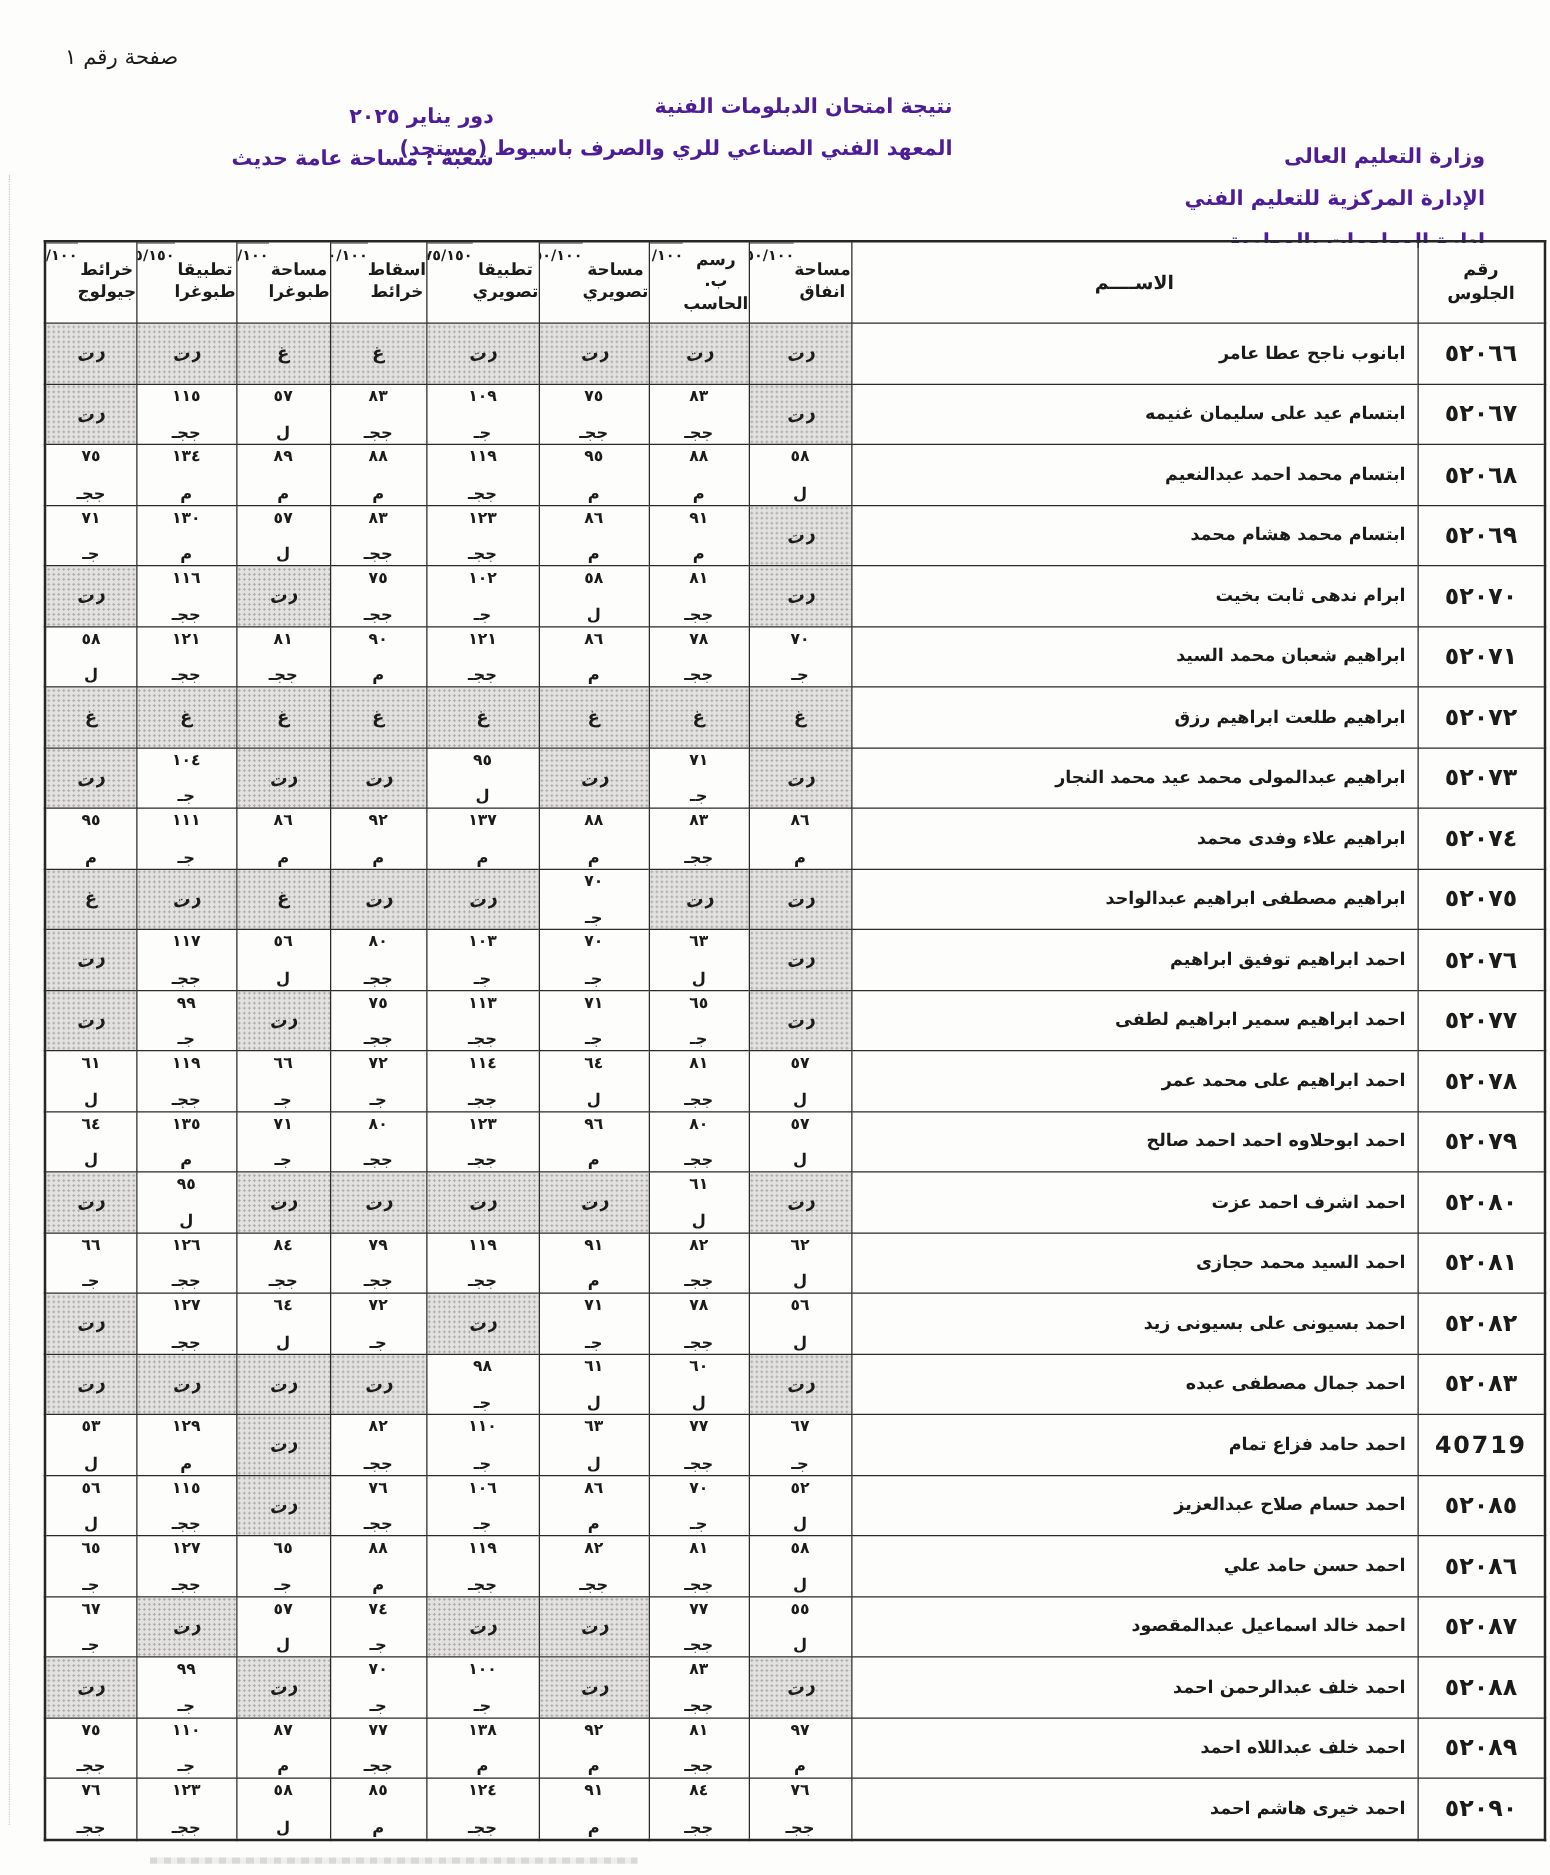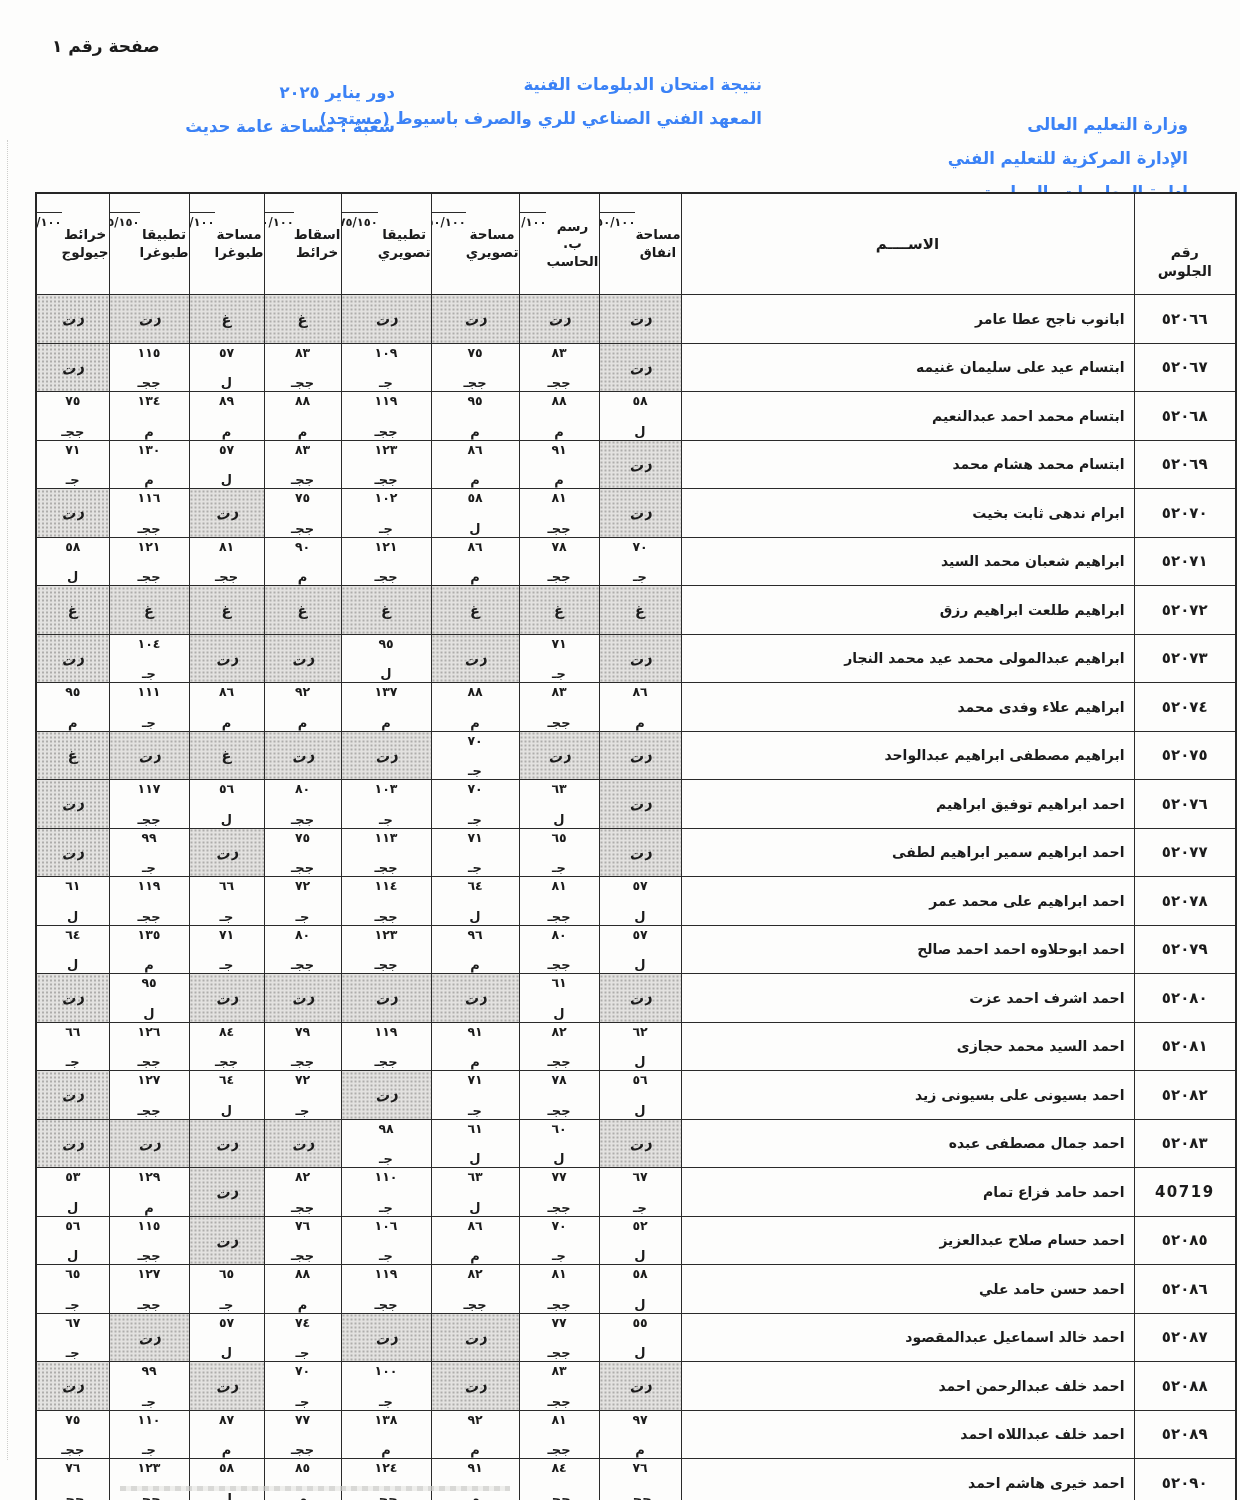--- a/index.html
+++ b/index.html
@@ -4,56 +4,56 @@
 <style>
   html,body{margin:0;padding:0;}
   body{
     width:1240px;height:1500px;position:relative;
     background:#fdfdfc;color:#1b1b1b;
     font-family:"DejaVu Sans",sans-serif;
     overflow:hidden;
   }
   .page-num{
     position:absolute;top:36px;left:52px;
-    font-size:17px;font-weight:700;direction:rtl;
+    font-size:17px;font-weight:400;direction:rtl;
   }
-  .hdr{position:absolute;direction:rtl;text-align:right;font-size:16.5px;font-weight:700;color:#3b82f6;}
+  .hdr{position:absolute;direction:rtl;text-align:right;font-size:16.5px;font-weight:700;color:#4c1d95;}
   .hdr div{line-height:34px;white-space:nowrap;}
   .hdr-right{top:68px;right:52px;margin-top:40px;}
   .hdr-center{top:68px;right:478px;}
   .hdr-left{top:76px;right:845px;}
   
   .tbl-wrap{position:absolute;top:192px;right:3px;width:1200px;}
   table{border-collapse:collapse;table-layout:fixed;width:1200px;direction:rtl;}
   th,td{border:1.6px solid #2a2a2a;padding:0;vertical-align:middle;overflow:hidden;}
   table{border:2.2px solid #262626;}
   thead th{height:64px;background:#fdfdfc;font-weight:700;}
   .subj-h{display:flex;flex-direction:row;height:64px;}
   .subj-lbl{flex:1;display:flex;flex-direction:column;justify-content:center;align-items:center;
     font-size:13.5px;line-height:1.3;}
   .subj-max{height:18px;border-top:1.6px solid #2a2a2a;display:flex;align-items:center;justify-content:center;
     font-size:11.5px;letter-spacing:.5px;}
   .seat-h-inner{display:flex;flex-direction:column;justify-content:center;align-items:center;height:64px;
-    font-size:14px;line-height:1.35;margin-top:36px;}
+    font-size:14px;line-height:1.35;}
   .name-h-inner{display:flex;align-items:center;justify-content:center;height:64px;font-size:15px;letter-spacing:1px;}
   tbody td{height:47.5px;}
   .cell{display:flex;flex-direction:column;justify-content:space-between;align-items:center;height:100%;
     padding:3px 0 2px 0;box-sizing:border-box;}
   .num{font-size:12.5px;font-weight:700;line-height:1;}
   .grade{font-size:13px;font-weight:700;line-height:1;}
   td.shaded{
     background-color:#e3e2e0;
     background-image:radial-gradient(#aeadab 0.8px, rgba(0,0,0,0) 1px);
     background-size:4px 4px;
   }
   .status{display:flex;align-items:center;justify-content:center;height:100%;
     font-size:14.5px;font-weight:700;}
   .status.rot{transform:rotate(-14deg);}
   .seat-cell{display:flex;align-items:center;justify-content:center;height:100%;
-    font-size:15px;font-weight:700;letter-spacing:1.5px;}
+    font-size:19px;font-weight:700;letter-spacing:1.5px;}
   .name-cell{display:flex;align-items:center;height:100%;padding-right:9px;box-sizing:border-box;
     font-size:14px;font-weight:700;white-space:nowrap;}
   .artifact-smudge{position:absolute;left:120px;top:1486px;width:390px;height:5px;
     background:repeating-linear-gradient(90deg,#c9c9c6 0 6px,#e8e8e5 6px 11px);opacity:.7;}
   .artifact-edge{position:absolute;left:7px;top:140px;height:1320px;width:0;
     border-left:1px dotted #c2c2c0;opacity:.8;}
 </style>
 </head>
 <body>
 

